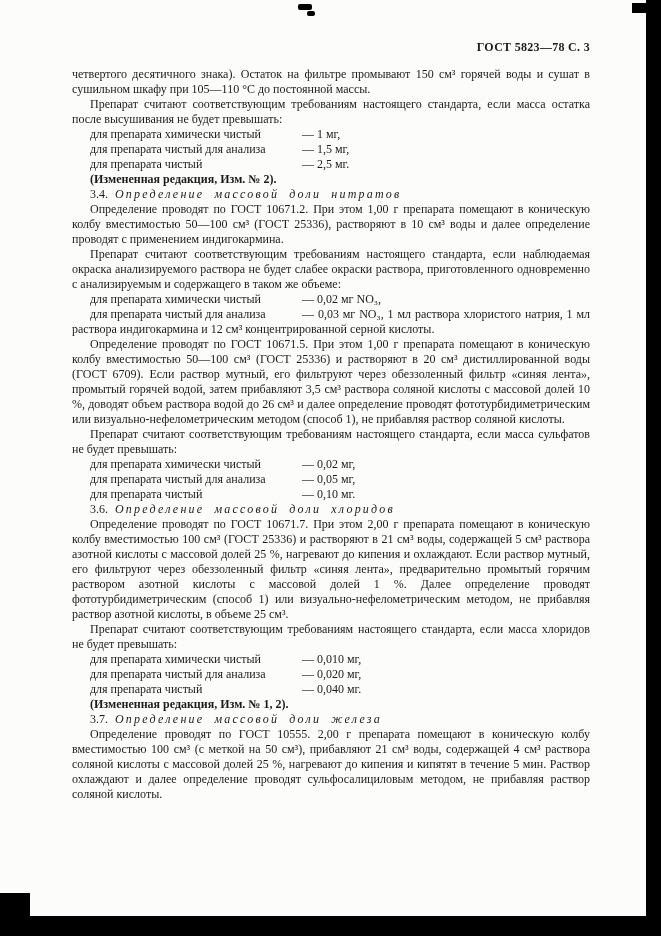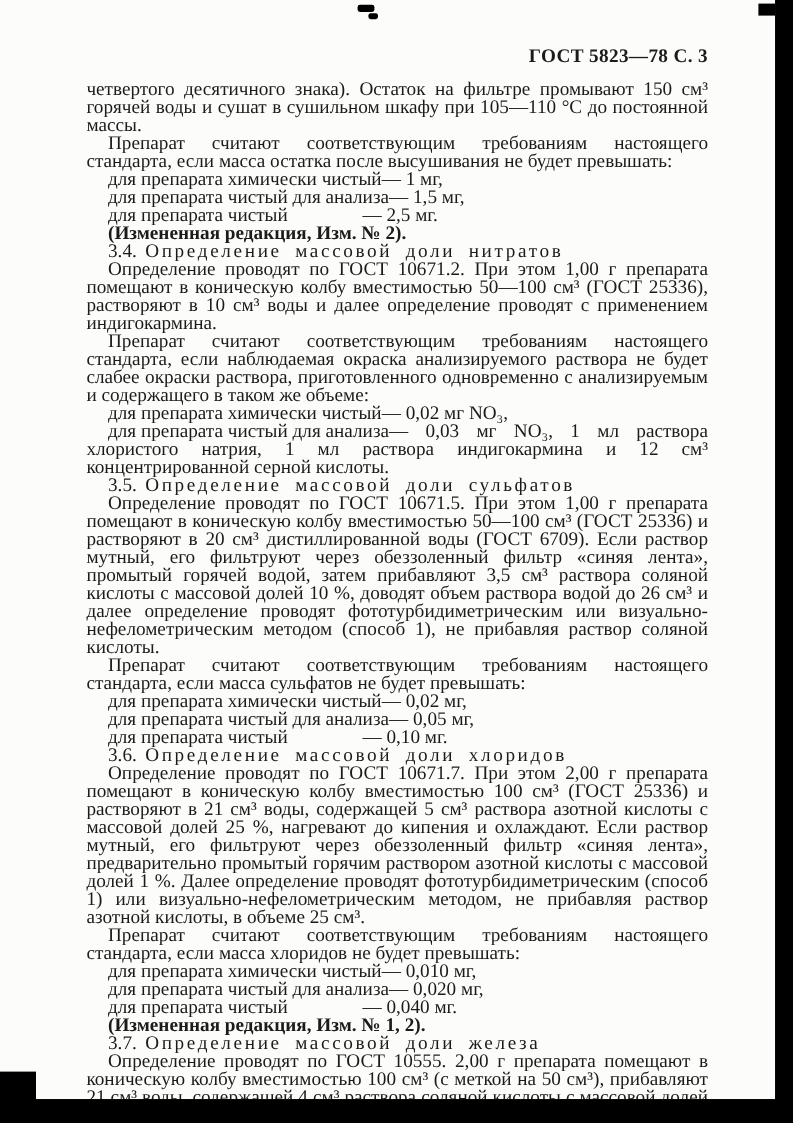--- a/index.html
+++ b/index.html
@@ -19,21 +19,21 @@
   .page {
     position: absolute;
     left: 0;
     top: 0;
     width: 646px;
     height: 916px;
     background: #fcfcfa;
     overflow: hidden;
     color: #1b1b1b;
     font-family: "Liberation Serif", "DejaVu Serif", serif;
-    font-size: 16px;
+    font-size: 12px;
     line-height: 15px;
   }
   .content {
     position: relative;
     padding: 40px 56px 0 72px;
     -webkit-hyphens: auto;
     hyphens: auto;
   }
   .page-header {
     text-align: right;
@@ -55,20 +55,21 @@
   .bold {
     font-weight: bold;
   }
   .heading {
     text-indent: 18px;
   }
   .heading .spaced {
     letter-spacing: 2.2px;
     word-spacing: 5px;
     margin-left: 7px;
+    font-style: italic;
   }
   .list-item {
     text-indent: 18px;
     text-align: justify;
   }
   .list-item .ll {
     display: inline-block;
     min-width: 212px;
     text-indent: 0;
   }
@@ -124,21 +125,20 @@
           <p class="para"><span>Препарат считают соответствующим требованиям настоящего стандарта, если масса остатка после высушивания не будет превышать:</span></p>
           <p class="list-item"><span class="ll">для препарата химически чистый</span><span>— 1 мг,</span></p>
           <p class="list-item"><span class="ll">для препарата чистый для анализа</span><span>— 1,5 мг,</span></p>
           <p class="list-item"><span class="ll">для препарата чистый</span><span>— 2,5 мг.</span></p>
           <p class="para"><span class="bold">(Измененная редакция, Изм. № 2).</span></p>
           <p class="heading"><span>3.4.</span><span class="spaced">Определение массовой доли нитратов</span></p>
           <p class="para"><span>Определение проводят по ГОСТ 10671.2. При этом 1,00 г препарата помещают в коническую колбу вместимостью 50—100 см³ (ГОСТ 25336), растворяют в 10 см³ воды и далее определение проводят с применением индигокармина.</span></p>
           <p class="para"><span>Препарат считают соответствующим требованиям настоящего стандарта, если наблюдаемая окраска анализируемого раствора не будет слабее окраски раствора, приготовленного одновременно с анализируемым и содержащего в таком же объеме:</span></p>
           <p class="list-item"><span class="ll">для препарата химически чистый</span><span>— 0,02 мг NO₃,</span></p>
           <p class="list-item"><span class="ll">для препарата чистый для анализа</span><span>— 0,03 мг NO₃, 1 мл раствора хлористого натрия, 1 мл раствора индигокармина и 12 см³ концентрированной серной кислоты.</span></p>
-          <p class="heading"><span>3.5.</span><span class="spaced">Определение массовой доли сульфатов</span></p>
           <p class="para"><span>Определение проводят по ГОСТ 10671.5. При этом 1,00 г препарата помещают в коническую колбу вместимостью 50—100 см³ (ГОСТ 25336) и растворяют в 20 см³ дистиллированной воды (ГОСТ 6709). Если раствор мутный, его фильтруют через обеззоленный фильтр «синяя лента», промытый горячей водой, затем прибавляют 3,5 см³ раствора соляной кислоты с массовой долей 10 %, доводят объем раствора водой до 26 см³ и далее определение проводят фототурбидиметрическим или визуально-нефелометрическим методом (способ 1), не прибавляя раствор соляной кислоты.</span></p>
           <p class="para"><span>Препарат считают соответствующим требованиям настоящего стандарта, если масса сульфатов не будет превышать:</span></p>
           <p class="list-item"><span class="ll">для препарата химически чистый</span><span>— 0,02 мг,</span></p>
           <p class="list-item"><span class="ll">для препарата чистый для анализа</span><span>— 0,05 мг,</span></p>
           <p class="list-item"><span class="ll">для препарата чистый</span><span>— 0,10 мг.</span></p>
           <p class="heading"><span>3.6.</span><span class="spaced">Определение массовой доли хлоридов</span></p>
           <p class="para"><span>Определение проводят по ГОСТ 10671.7. При этом 2,00 г препарата помещают в коническую колбу вместимостью 100 см³ (ГОСТ 25336) и растворяют в 21 см³ воды, содержащей 5 см³ раствора азотной кислоты с массовой долей 25 %, нагревают до кипения и охлаждают. Если раствор мутный, его фильтруют через обеззоленный фильтр «синяя лента», предварительно промытый горячим раствором азотной кислоты с массовой долей 1 %. Далее определение проводят фототурбидиметрическим (способ 1) или визуально-нефелометрическим методом, не прибавляя раствор азотной кислоты, в объеме 25 см³.</span></p>
           <p class="para"><span>Препарат считают соответствующим требованиям настоящего стандарта, если масса хлоридов не будет превышать:</span></p>
           <p class="list-item"><span class="ll">для препарата химически чистый</span><span>— 0,010 мг,</span></p>
           <p class="list-item"><span class="ll">для препарата чистый для анализа</span><span>— 0,020 мг,</span></p>

